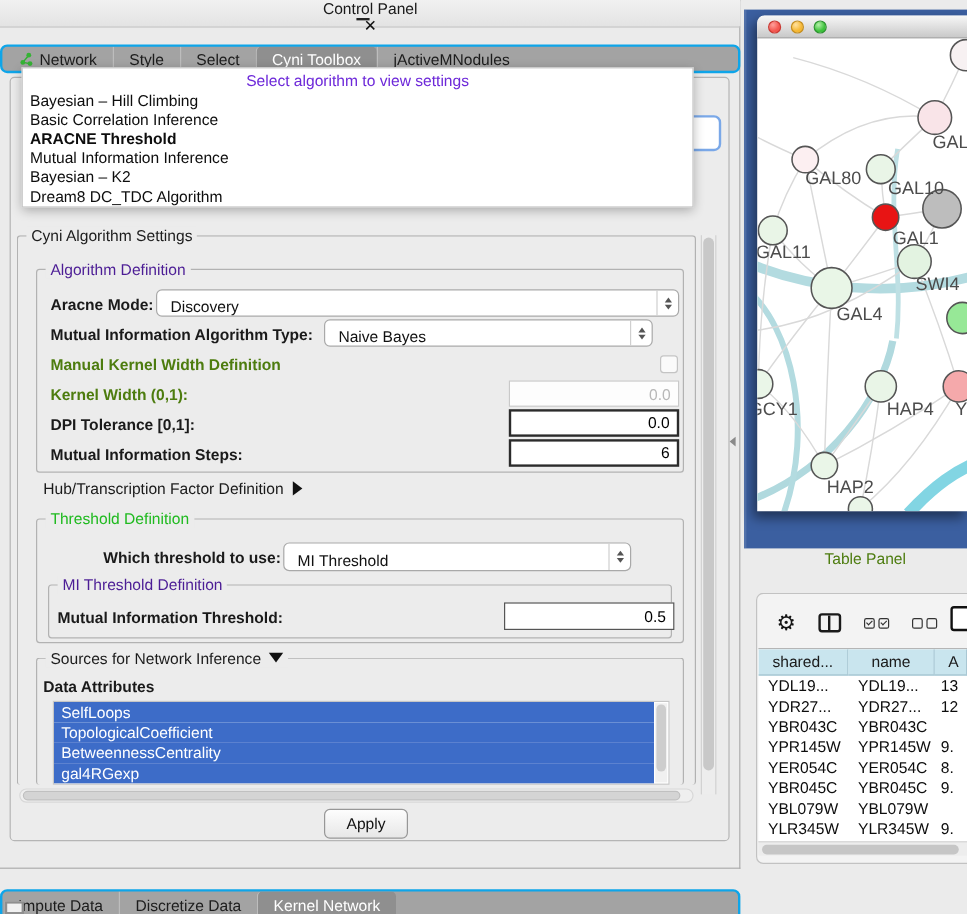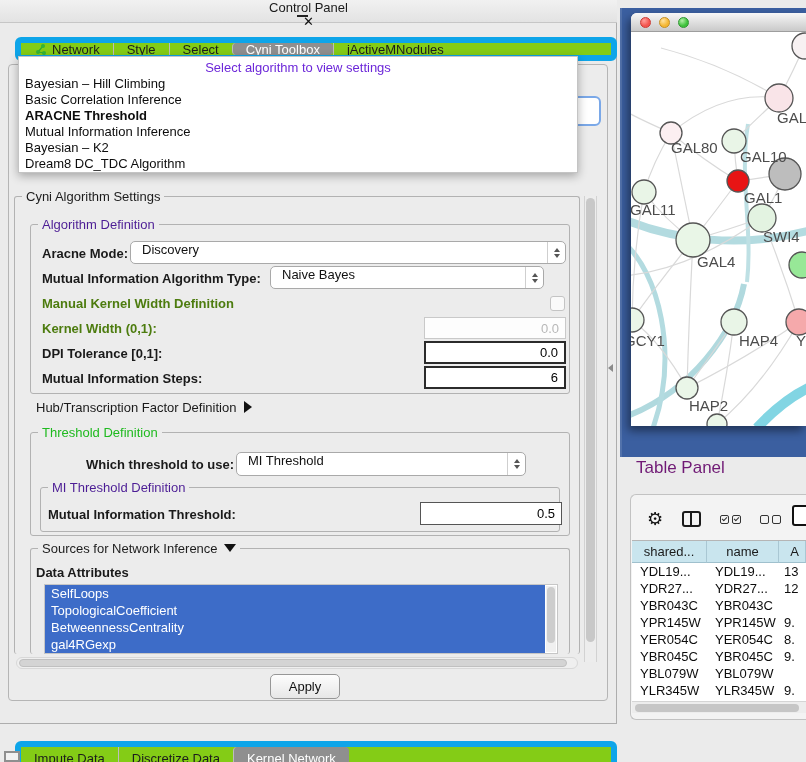--- a/index.html
+++ b/index.html
@@ -10,21 +10,21 @@
   
   #cp-window{left:0;top:8;width:617px;height:724px;background:#ebebeb;border:1px solid #adadad;border-left:none;box-sizing:border-box;}
   #cp-titlebar{left:0;top:8;width:617px;height:23px;background:linear-gradient(#f1f1f1,#e3e3e3);border-bottom:1px solid #c6c6c6;display:flex;align-items:center;padding:0 10px;box-sizing:border-box;}
   #cp-title{font-size:13px;color:#1a1a1a;}
   #cp-titlebar .spacer{flex:1;}
   .min-icon{width:9px;height:9px;border:1.5px solid #222;margin-right:12px;background:#fff;}
   .close-icon{font-size:13px;font-weight:bold;color:#111;line-height:9px;}
 
   
   #cp-tabs{left:0;top:37px;width:617px;height:24px;display:flex;justify-content:center;}
-  .tabgroup{display:flex;border:6px solid #0ea5e9;border-radius:6px;background:#84cc16;overflow:hidden;height:22px;margin-left:15px;}
+  .tabgroup{display:flex;border:2px solid #0ea5e9;border-radius:6px;background:#a3a3a3;overflow:hidden;height:22px;}
   .tab{display:flex;align-items:center;gap:5px;padding:0 13px;font-size:13px;color:#1c1c1c;border-left:1px solid #bdbdbd;white-space:nowrap;}
   .tab:first-child{border-left:none;}
   .tab.selected{background:#8f8f8f;color:#fff;border-radius:4px;}
   .net-tab-icon{width:13px;height:13px;display:inline-block;}
 
   
   #cp-main{left:8px;top:64px;width:600px;height:637px;background:#ececec;border:1px solid #b5b5b5;border-radius:4px;box-sizing:border-box;}
 
   
   #algo-popup{left:18px;top:56px;width:560px;height:117px;background:#fff;border:1px solid #c4c4c4;box-shadow:0 3px 9px rgba(0,0,0,.3);z-index:30;padding-top:2px;box-sizing:border-box;}
@@ -37,21 +37,21 @@
   #combo-fragment .arrs{position:absolute;right:22px;top:5px;}
 
   
   .groupbox{border:1px solid #b2b2b2;border-radius:3px;box-sizing:border-box;}
   .gb-title{position:absolute;background:#ececec;padding:0 4px;font-size:13px;color:#1c1c1c;white-space:nowrap;}
   .gb-title.blue{color:#4c1d95;}
   .gb-title.green{color:#1fba1f;}
   .lbl{position:absolute;font-size:13px;font-weight:bold;color:#1a1a1a;white-space:nowrap;}
   .lbl.gray{color:#4d7c0f;}
 
-  .combo{position:absolute;background:#fff;border:1px solid #a9a9a9;border-radius:5px;font-size:13px;color:#111;display:flex;align-items:flex-start;padding-left:11px;box-sizing:border-box;}
+  .combo{position:absolute;background:#fff;border:1px solid #a9a9a9;border-radius:5px;font-size:13px;color:#111;display:flex;align-items:flex-end;padding-left:11px;box-sizing:border-box;}
   .combo .arrows{position:absolute;right:0;top:0;bottom:0;width:17px;border-left:1px solid #cfcfcf;display:flex;flex-direction:column;align-items:center;justify-content:center;gap:2px;}
   .tri-up{width:0;height:0;border-left:3.5px solid transparent;border-right:3.5px solid transparent;border-bottom:4px solid #555;}
   .tri-dn{width:0;height:0;border-left:3.5px solid transparent;border-right:3.5px solid transparent;border-top:4px solid #555;}
 
   .field{position:absolute;background:#fff;font-size:13px;color:#000;text-align:right;padding-right:6px;box-sizing:border-box;display:flex;align-items:center;justify-content:flex-end;}
   .field.strong{border:2px solid #2b2b2b;}
   .field.med{border:1.5px solid #555;}
   .field.disabled{border:1px solid #c9c9c9;color:#b8b8b8;background:#fdfdfd;}
 
   .checkbox{position:absolute;width:13px;height:13px;border:1px solid #c4c4c4;border-radius:3px;background:#fafafa;}
@@ -83,21 +83,21 @@
   #desktop-blue{left:620px;top:8px;width:186px;height:449px;background:#3b5fa0;box-shadow:inset 2px 0 0 rgba(255,255,255,.12);}
   #net-window{left:631px;top:13px;width:175px;height:413px;background:#fff;border-radius:6px 0 0 0;box-shadow:-3px 5px 10px rgba(0,0,0,.45);overflow:hidden;}
   #net-titlebar{position:absolute;left:0;top:0;width:100%;height:19px;background:linear-gradient(#f7f7f7,#c9c9c9);border-bottom:1px solid #9e9e9e;display:flex;align-items:center;padding-left:9px;gap:8px;box-sizing:border-box;}
   .light{width:11px;height:11px;border-radius:50%;box-sizing:border-box;}
   .light.red{background:radial-gradient(circle at 35% 30%,#ff9f9a,#f3564f 60%);border:1px solid #ca3a34;}
   .light.yellow{background:radial-gradient(circle at 35% 30%,#ffe2a0,#f5b733 60%);border:1px solid #c58e1f;}
   .light.green{background:radial-gradient(circle at 35% 30%,#b3f0a8,#3ec23c 60%);border:1px solid #2d9430;}
   #net-canvas{position:absolute;left:0;top:19px;width:175px;height:394px;}
 
   
-  #table-panel-header{left:620px;top:458px;width:186px;height:30px;display:flex;align-items:flex-start;padding-left:16px;box-sizing:border-box;font-size:17px;color:#701a75;}
+  #table-panel-header{left:620px;top:458px;width:186px;height:30px;display:flex;align-items:center;padding-left:16px;box-sizing:border-box;font-size:13px;color:#4d7c0f;}
   #table-window{left:630px;top:494px;width:176px;height:226px;background:#f3f3f3;border:1px solid #c2c2c2;border-right:none;border-radius:6px 0 0 6px;box-sizing:border-box;overflow:hidden;}
   #table-toolbar{position:absolute;left:0;top:6px;width:176px;height:36px;display:flex;align-items:center;padding-left:16px;gap:19px;box-sizing:border-box;}
   .gear{font-size:18px;color:#141414;line-height:18px;}
   .cols-icon{width:19px;height:16px;border:2px solid #1a1a1a;border-radius:3px;position:relative;box-sizing:border-box;}
   .cols-icon::after{content:"";position:absolute;left:6px;top:0;bottom:0;width:2px;background:#1a1a1a;}
   .dualbox{display:flex;gap:3px;}
   .cb{width:9px;height:9px;border:1.5px solid #333;border-radius:2px;position:relative;box-sizing:border-box;}
   .cb.checked::after{content:"";position:absolute;left:1px;top:1px;width:4px;height:2px;border-left:1.5px solid #333;border-bottom:1.5px solid #333;transform:rotate(-45deg);}
   .page-icon{position:absolute;left:161px;top:4px;width:18px;height:21px;border:2px solid #111;border-radius:3px;background:#fff;box-sizing:border-box;}
 

